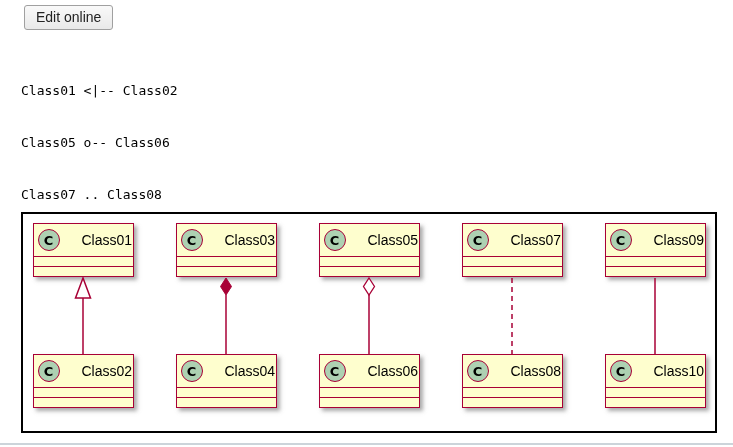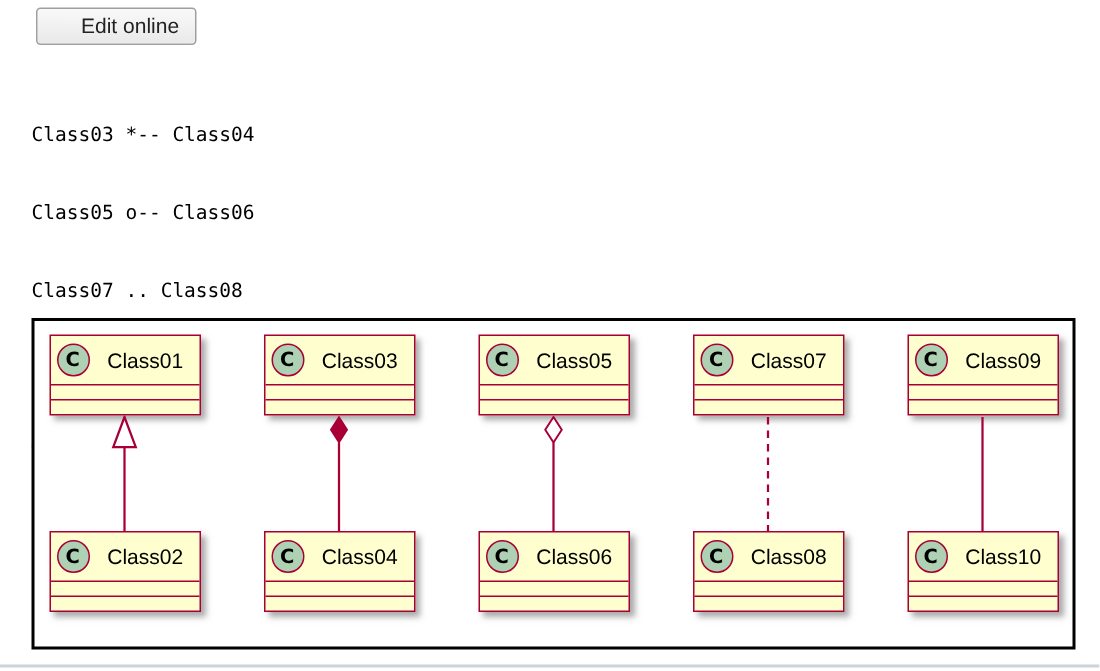--- a/index.html
+++ b/index.html
@@ -13,21 +13,21 @@
   }
 
   
   .edit-btn {
     position: absolute; left: 24px; top: 5px;
     font-family: "Liberation Sans", sans-serif;
     font-size: 14px; color: #222;
     background: linear-gradient(#f9f9f9, #e9e9e9);
     border: 1px solid #a0a0a0;
     border-radius: 3px;
-    padding: 3px 11px 4px 29px;
+    padding: 3px 11px 4px 11px;
     cursor: pointer;
   }
 
   
   .code {
     position: absolute; left: 21px; top: 48px;
     font-family: "DejaVu Sans Mono", "Liberation Mono", monospace;
     font-size: 13px; line-height: 17.2px;
     white-space: pre; color: #000;
   }
@@ -60,21 +60,21 @@
   .c-circle {
     width: 22px; height: 22px; flex: 0 0 22px;
     border-radius: 50%;
     background: var(--icon-fill, #ADD1B2);
     border: 1px solid var(--box-border, #A80036);
     display: flex; align-items: center; justify-content: center;
     font-weight: bold; font-size: 13px; color: #000;
     font-family: "DejaVu Sans", sans-serif;
   }
   .uml-name {
-    font-size: 14px; color: #000; margin-left: 12px;
+    font-size: 14px; color: #000; margin-left: 22px;
     white-space: nowrap;
   }
   .compartment {
     height: 10px;
     border-top: 1.5px solid var(--box-border, #A80036);
   }
   .connector {
     width: 22px; height: 77px;
     color: var(--line, #A80036);
     display: block;
@@ -86,21 +86,21 @@
     width: 733px; height: 2px;
     background: #ccd4da;
   }
 </style>
 </head>
 <body>
 
 <button class="edit-btn">Edit online</button>
 
 <div class="code">
-  <div>Class03 *-- Class04</div>
+  <div>Class01 &lt;|-- Class02</div>
   <div>Class05 o-- Class06</div>
   <div>Class07 .. Class08</div>
   <div>Class09 -- Class10</div>
   <div>@enduml</div>
 </div>
 
 <div class="frame">
 
   <div class="pair-col">
     <div class="uml-class">

